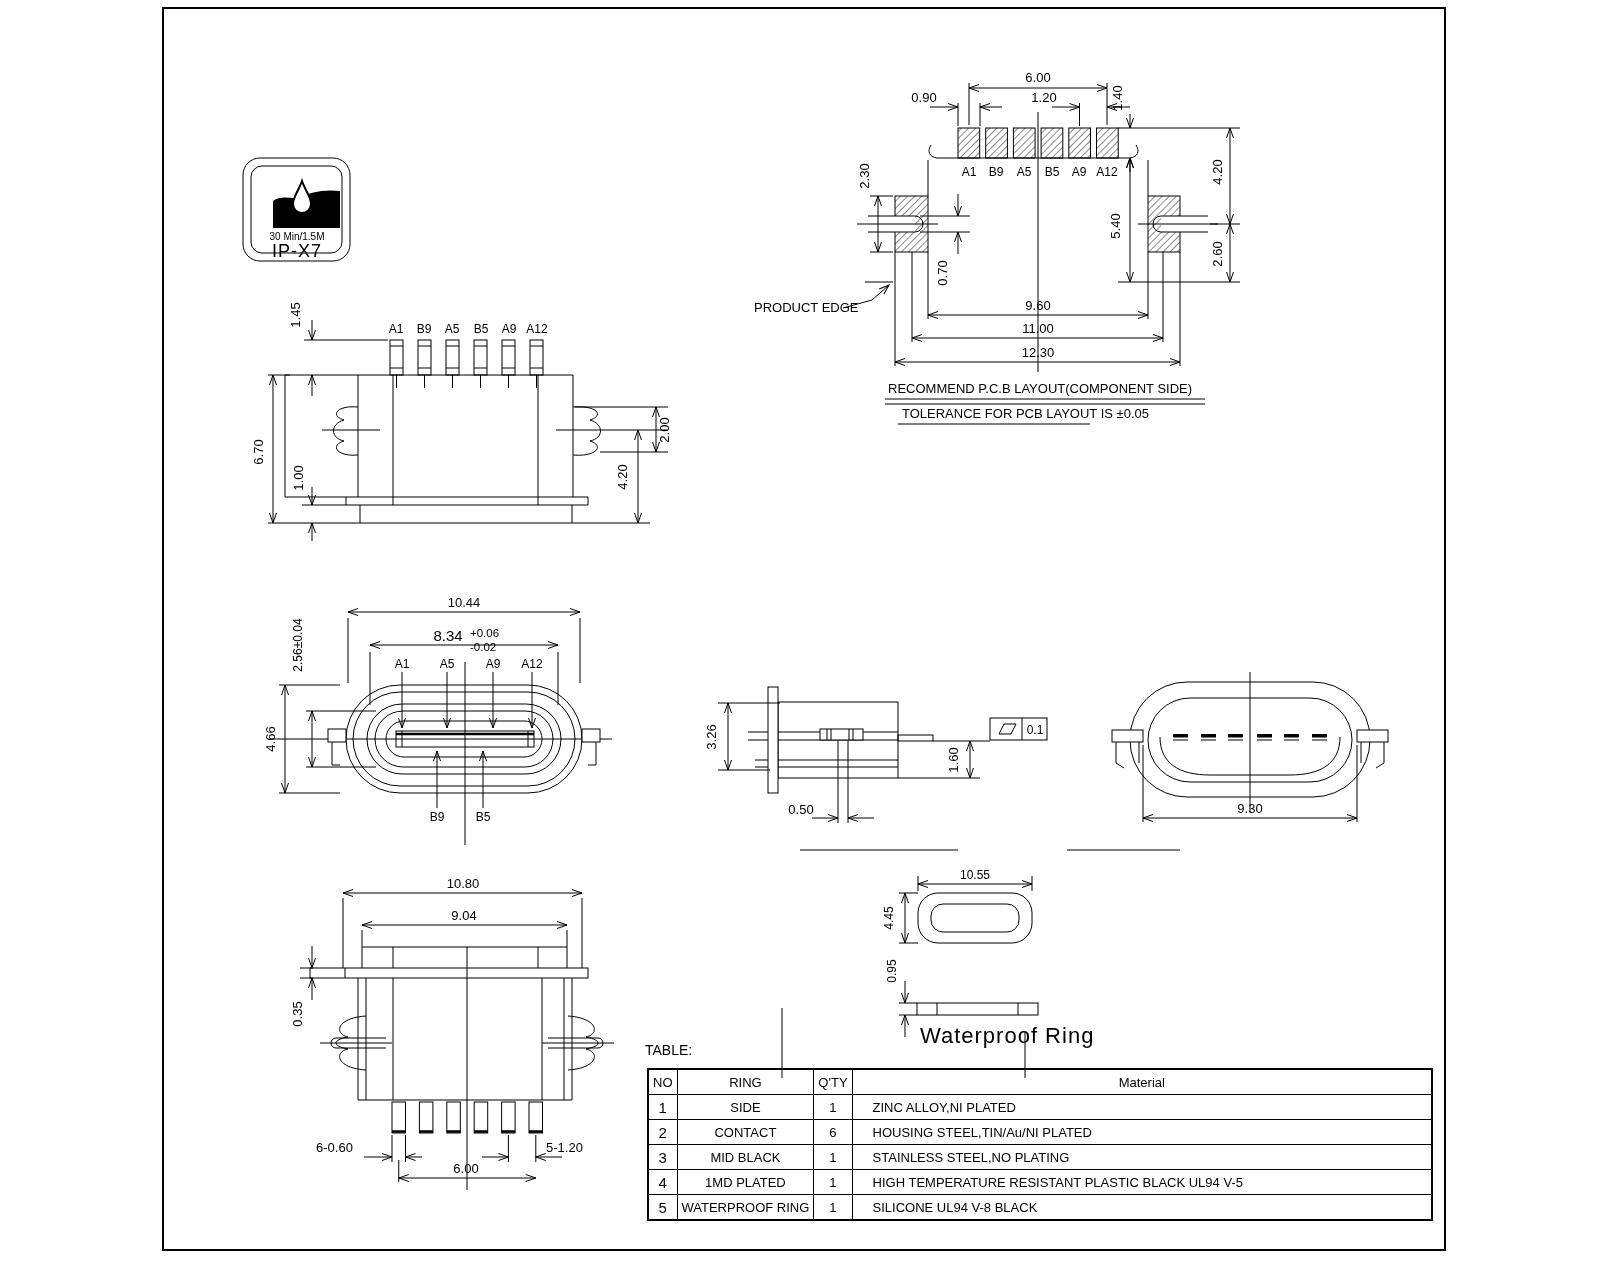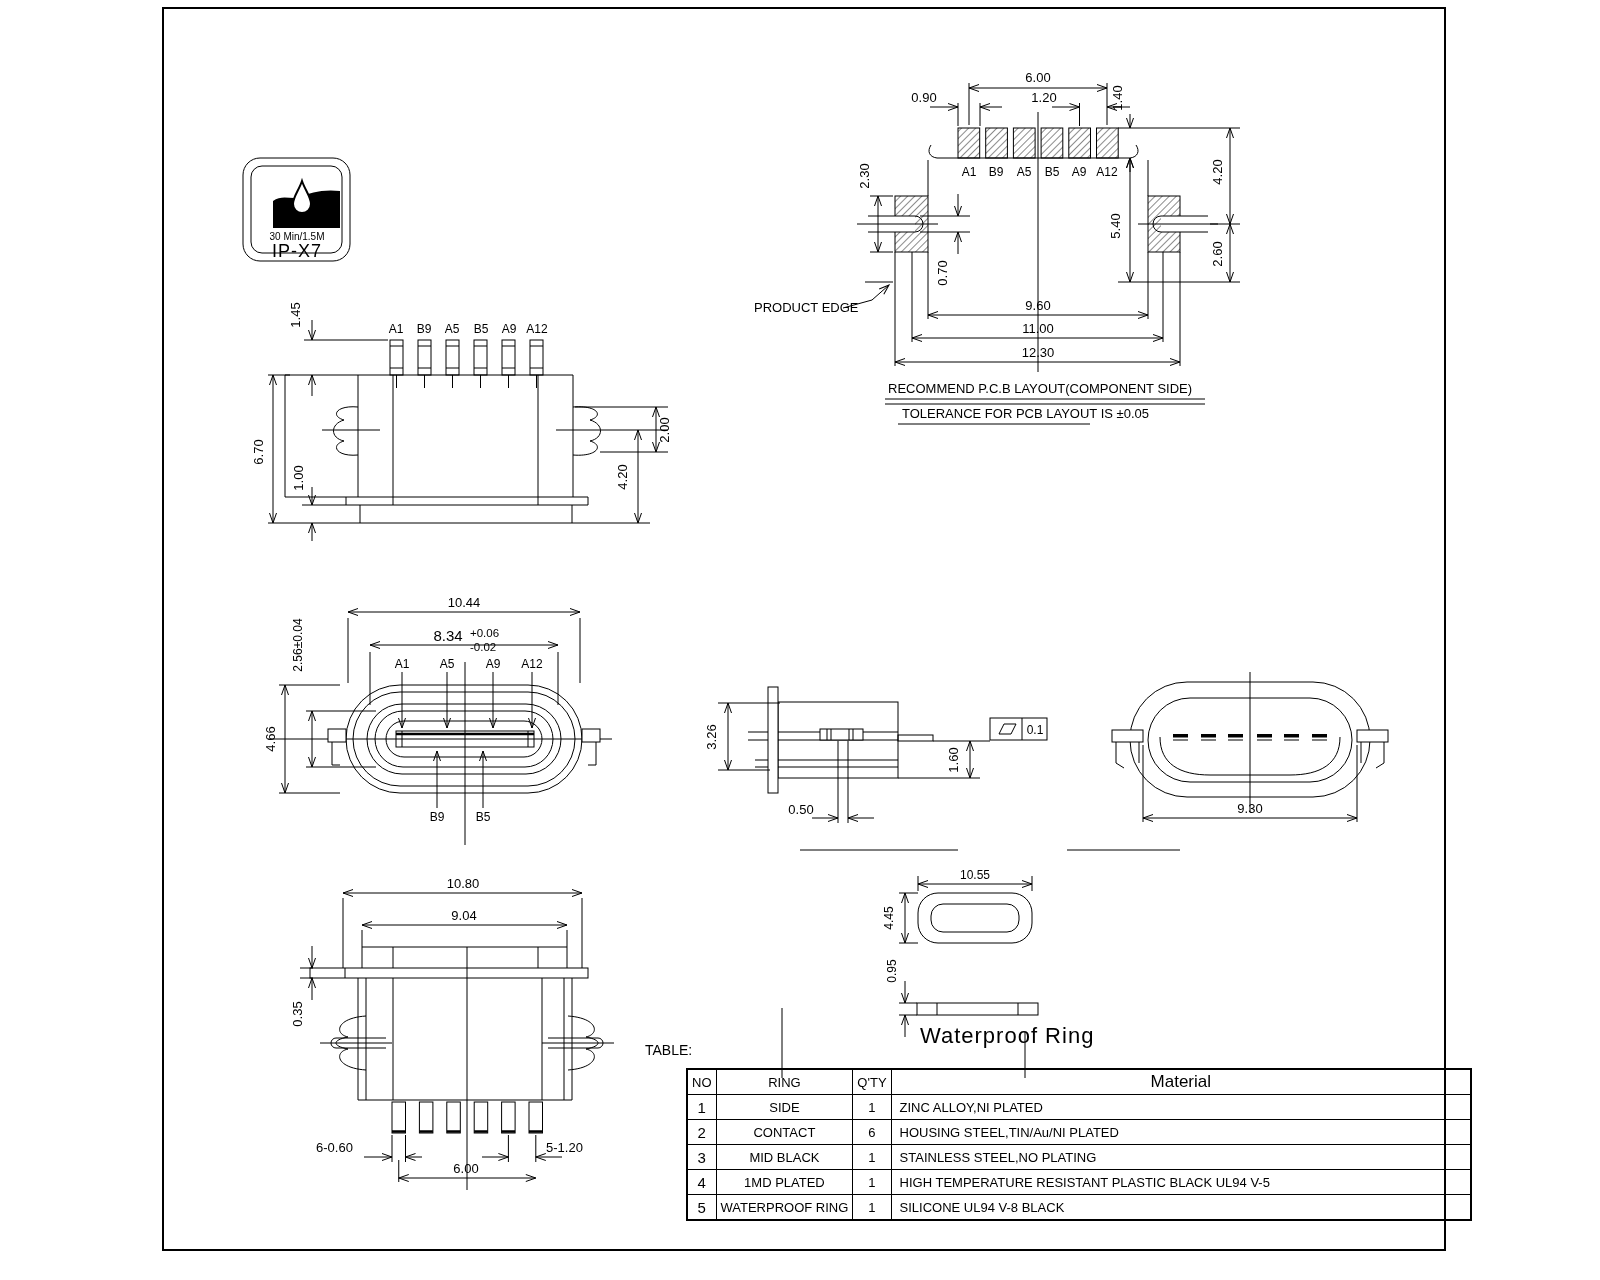--- a/index.html
+++ b/index.html
@@ -18,24 +18,24 @@
   svg text.sm{font-size:11.5px;}
   svg text.pl{font-size:12px;}
   svg text.lg{font-size:15px;}
   svg text.cap{font-size:22px;letter-spacing:1px;}
   svg text.ip1{font-size:10px;}
   svg text.ip2{font-size:18px;letter-spacing:1px;}
   #bom{position:absolute;left:647px;top:1068px;border-collapse:collapse;table-layout:fixed;}
   #bom td,#bom th{border:1px solid #000;height:24px;padding:0 4px;font-weight:normal;
       font-family:"Liberation Sans",sans-serif;font-size:13px;color:#000;text-align:center;
       overflow:hidden;white-space:nowrap;}
-  #bom{border:2px solid #000;margin-left:39px;}
-  #bom .mat{text-align:left;padding-left:8px;}
+  #bom{border:2px solid #000;}
+  #bom .mat{text-align:left;padding-left:20px;}
   #bom .no{font-size:15px;}
-  #bom .hdr-mat{font-size:17px;}
+  #bom .hdr-mat{font-size:13px;}
   #tbl-label{position:absolute;left:645px;top:1042px;font-size:14px;color:#000;}
 </style>
 </head>
 <body>
 
 <div id="sheet">
 
 <svg width="1600" height="1280" viewBox="0 0 1600 1280">
 <defs>
   <pattern id="hat" width="5" height="5" patternUnits="userSpaceOnUse" patternTransform="rotate(45)">

